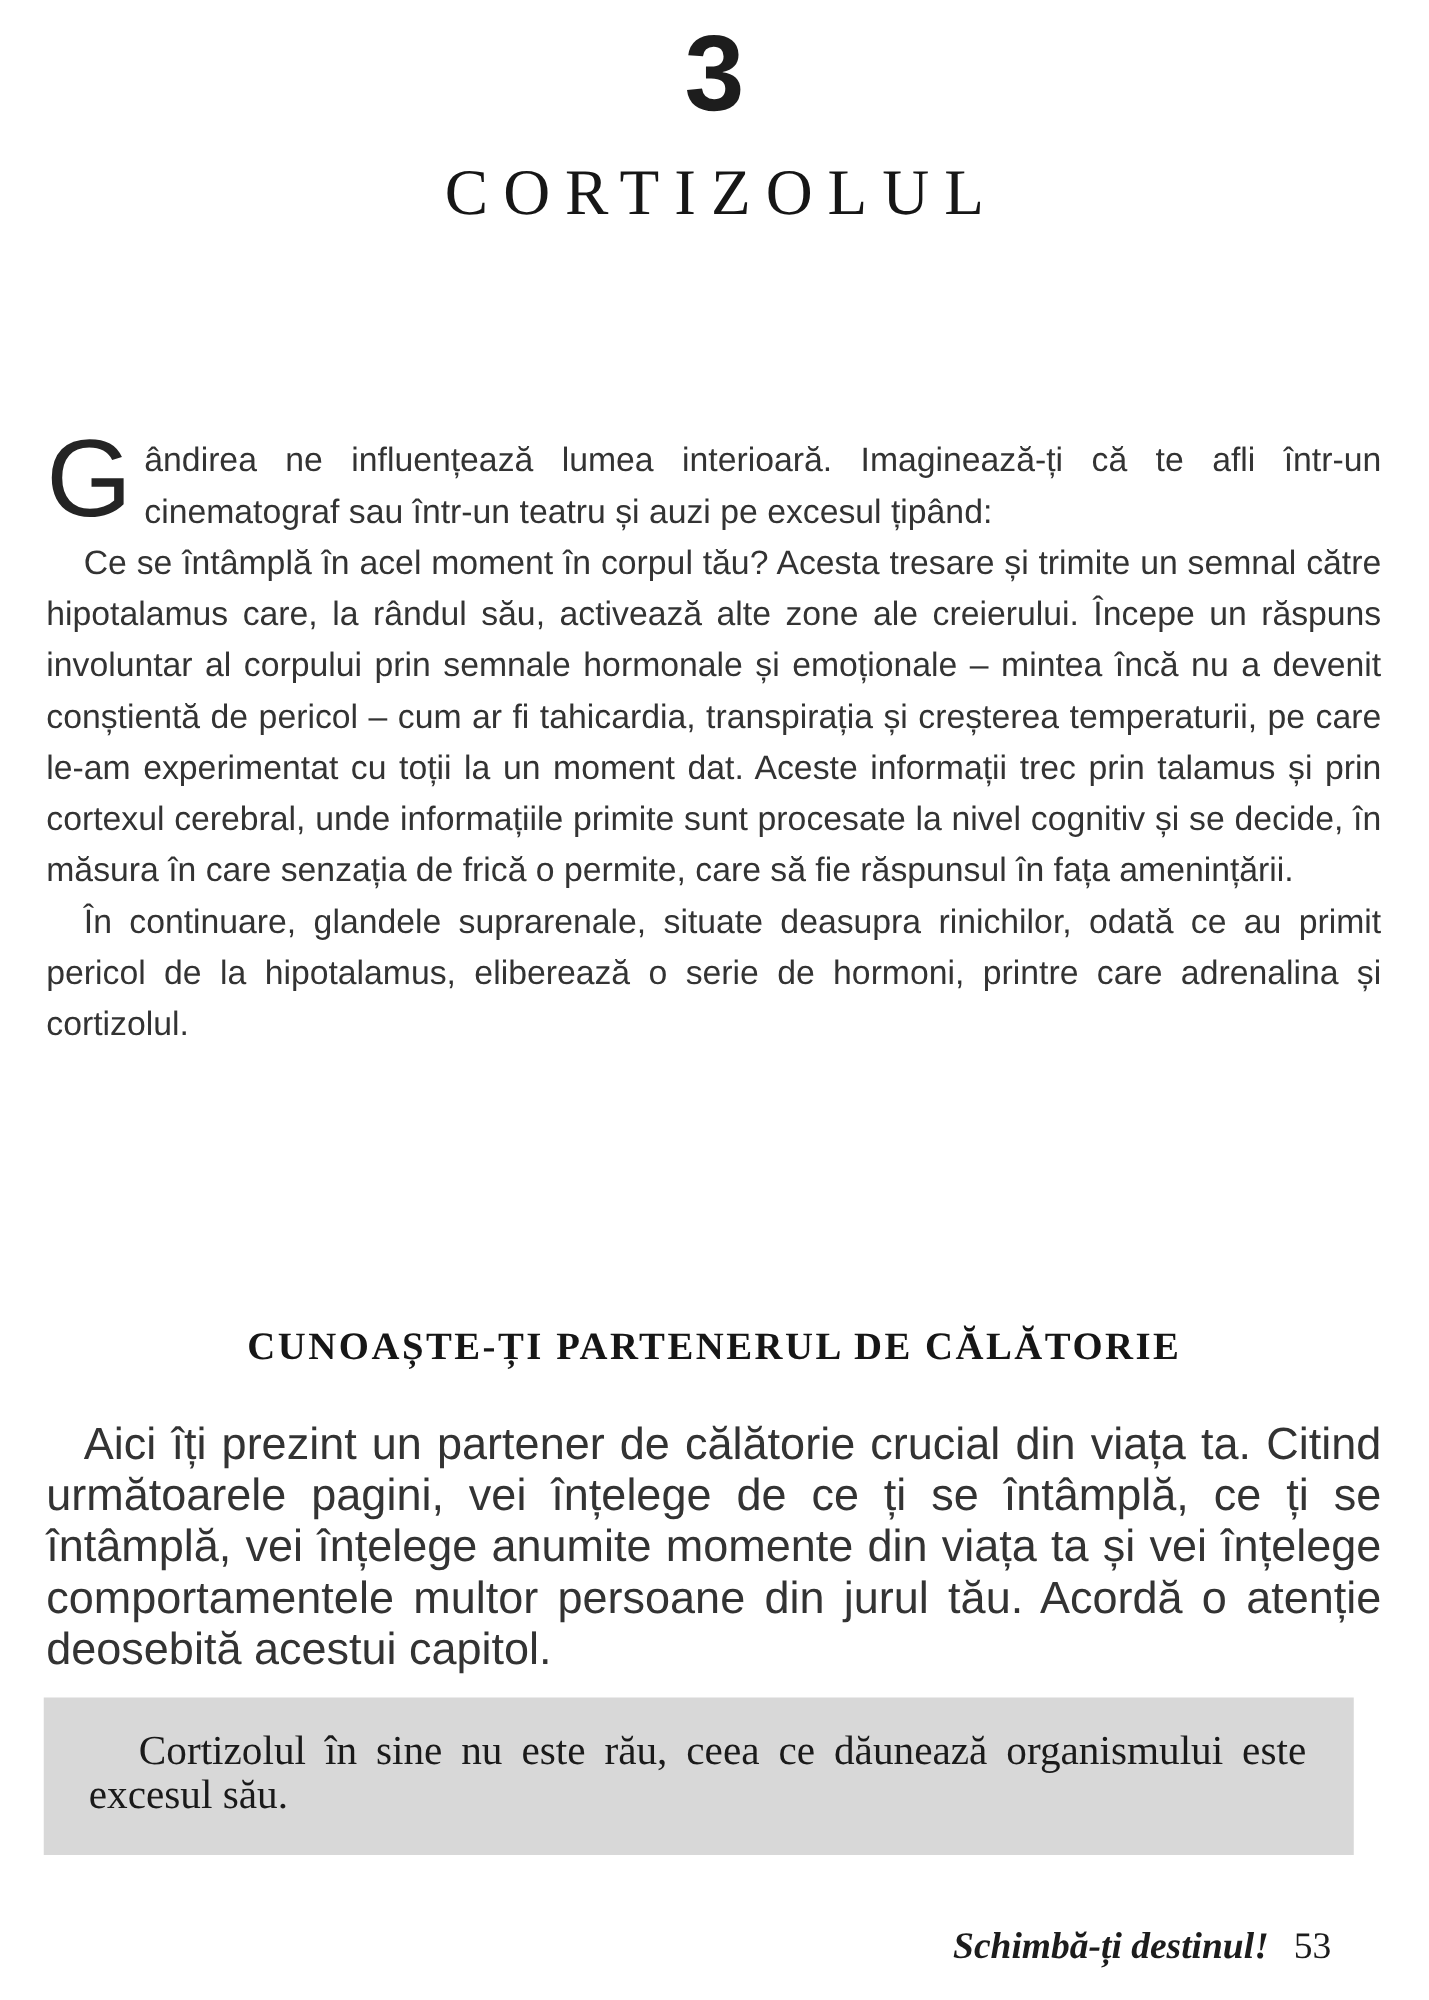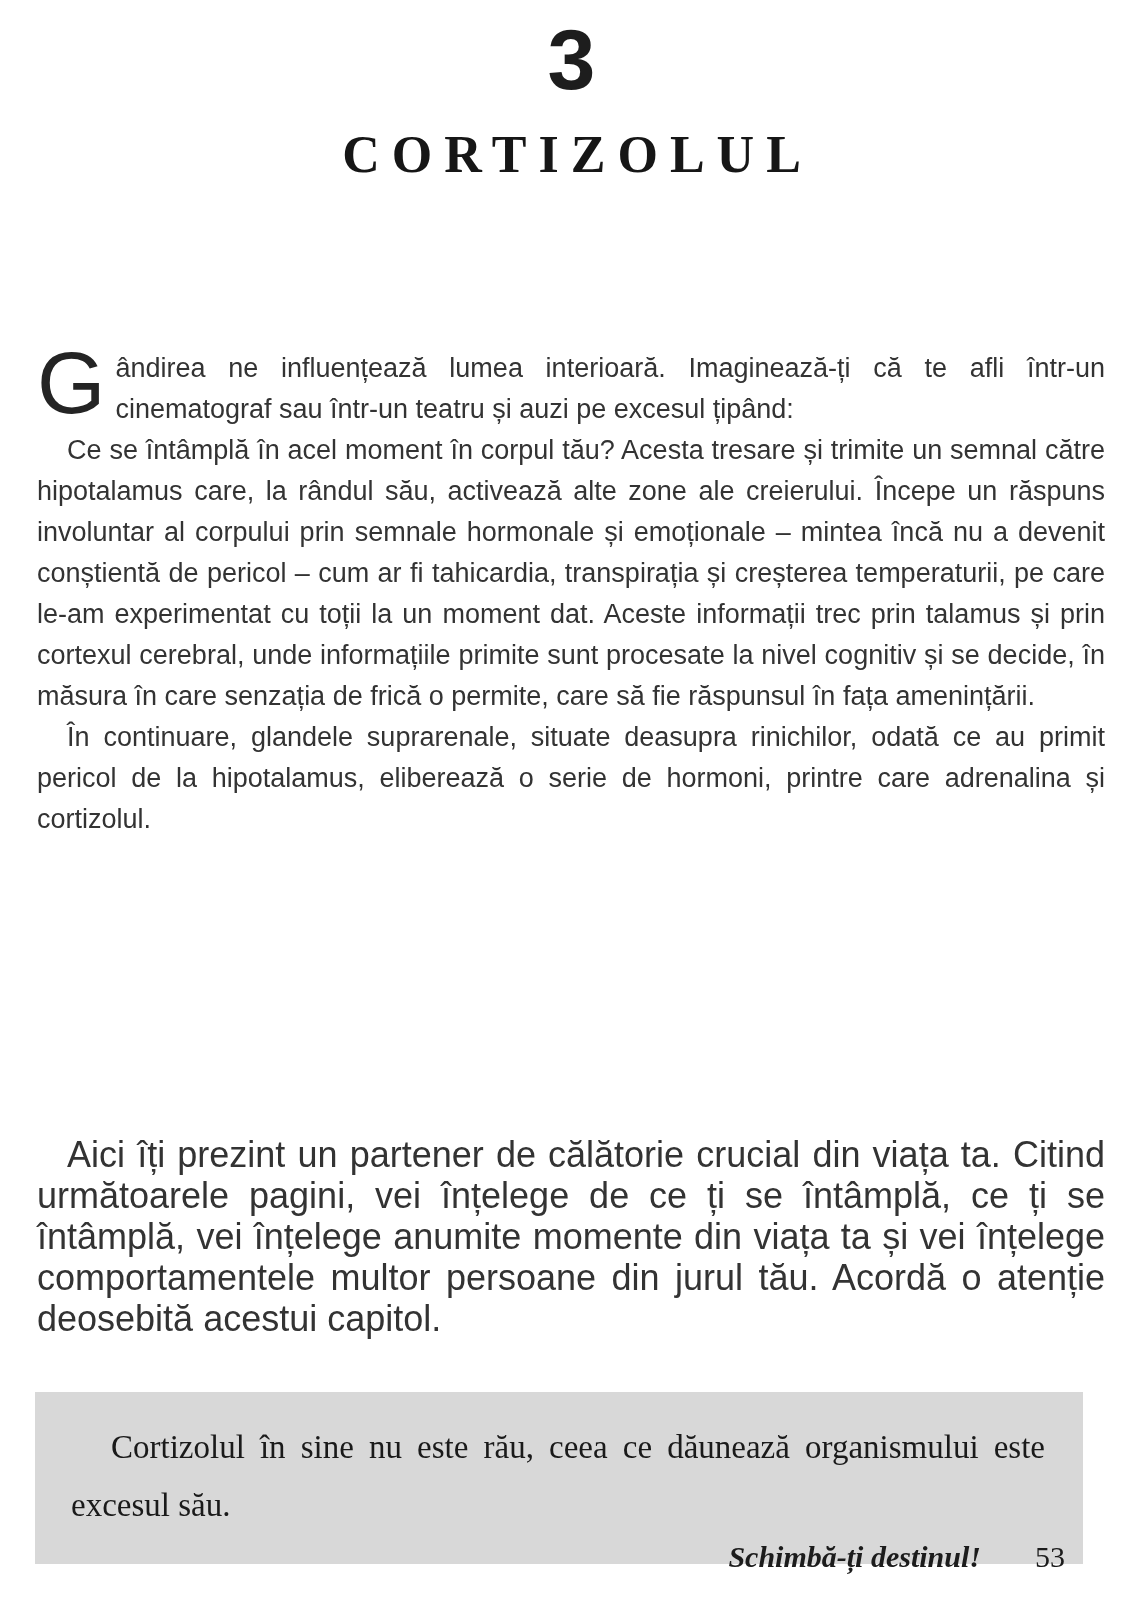--- a/index.html
+++ b/index.html
@@ -22,21 +22,21 @@
     text-align: center;
     font-family: "Liberation Sans", sans-serif;
     font-weight: 600;
     font-size: 86px; line-height: 1;
     color: #1d1d1d;
   }
   .chapter-title {
     position: absolute; top: 126px; left: 0; right: 0;
     text-align: center;
     font-family: "Liberation Serif", serif;
-    font-weight: 700;
+    font-weight: 400;
     font-size: 52px; line-height: 1.1;
     letter-spacing: 12px;
     text-indent: 12px; 
     color: #161616;
   }
 
   
   .body-block {
     position: absolute; top: 348px; left: 37px; width: 1068px;
     font-size: 27px; line-height: 41px;
@@ -66,36 +66,36 @@
 
   .section-block {
     position: absolute; top: 1134px; left: 37px; width: 1068px;
     font-size: 36px; line-height: 41px;
     text-align: justify;
     color: #333333;
   }
 
   
   .callout {
-    position: absolute; top: 1392px; left: 35px; width: 1048px;
+    position: absolute; top: 1358px; left: 35px; width: 1048px;
     box-sizing: border-box;
     background: #d8d8d8;
     padding: 26px 38px 30px 36px;
     font-family: "Liberation Serif", serif;
-    font-size: 33px; line-height: 58px;
+    font-size: 33px; line-height: 35px;
     text-align: justify;
     text-indent: 40px;
     color: #1a1a1a;
   }
 
   
   .footer {
     position: absolute; top: 1540px; left: 0; right: 78px;
     display: flex; justify-content: flex-end; align-items: baseline;
-    gap: 54px;
+    gap: 20px;
     font-family: "Liberation Serif", serif;
     font-size: 30px;
     color: #1c1c1c;
   }
   .footer .book-title { font-style: italic; font-weight: 600; }
   .footer .page-number { font-style: normal; }
 </style>
 </head>
 <body>
 
@@ -106,20 +106,21 @@
   <h1 class="chapter-title" style="margin:0; position:absolute; top:126px; left:0; right:0;">CORTIZOLUL</h1>
 
   <div class="body-block">
     <p class="para no-indent">
       <span class="drop-cap">G</span><span>ândirea ne influențează lumea interioară. Imaginează-ți că te afli într-un cinematograf sau într-un teatru și auzi pe excesul țipând:</span>
     </p>
     <p class="para">Ce se întâmplă în acel moment în corpul tău? Acesta tresare și trimite un semnal către hipotalamus care, la rândul său, activează alte zone ale creierului. Începe un răspuns involuntar al corpului prin semnale hormonale și emoționale – mintea încă nu a devenit conștientă de pericol – cum ar fi tahicardia, transpirația și creșterea temperaturii, pe care le-am experimentat cu toții la un moment dat. Aceste informații trec prin talamus și prin cortexul cerebral, unde informațiile primite sunt procesate la nivel cognitiv și se decide, în măsura în care senzația de frică o permite, care să fie răspunsul în fața amenințării.</p>
     <p class="para">În continuare, glandele suprarenale, situate deasupra rinichilor, odată ce au primit pericol de la hipotalamus, eliberează o serie de hormoni, printre care adrenalina și cortizolul.</p>
   </div>
 
+  <h2 class="section-heading" style="margin:0;">CUNOAȘTE-ȚI PARTENERUL DE CĂLĂTORIE</h2>
 
   <div class="section-block">
     <p class="para">Aici îți prezint un partener de călătorie crucial din viața ta. Citind următoarele pagini, vei înțelege de ce ți se întâmplă, ce ți se întâmplă, vei înțelege anumite momente din viața ta și vei înțelege comportamentele multor persoane din jurul tău. Acordă o atenție deosebită acestui capitol.</p>
   </div>
 
   <div class="callout">Cortizolul în sine nu este rău, ceea ce dăunează organismului este excesul său.</div>
 
   <div class="footer">
     <span class="book-title">Schimbă-ți destinul!</span>
     <span class="page-number">53</span>

